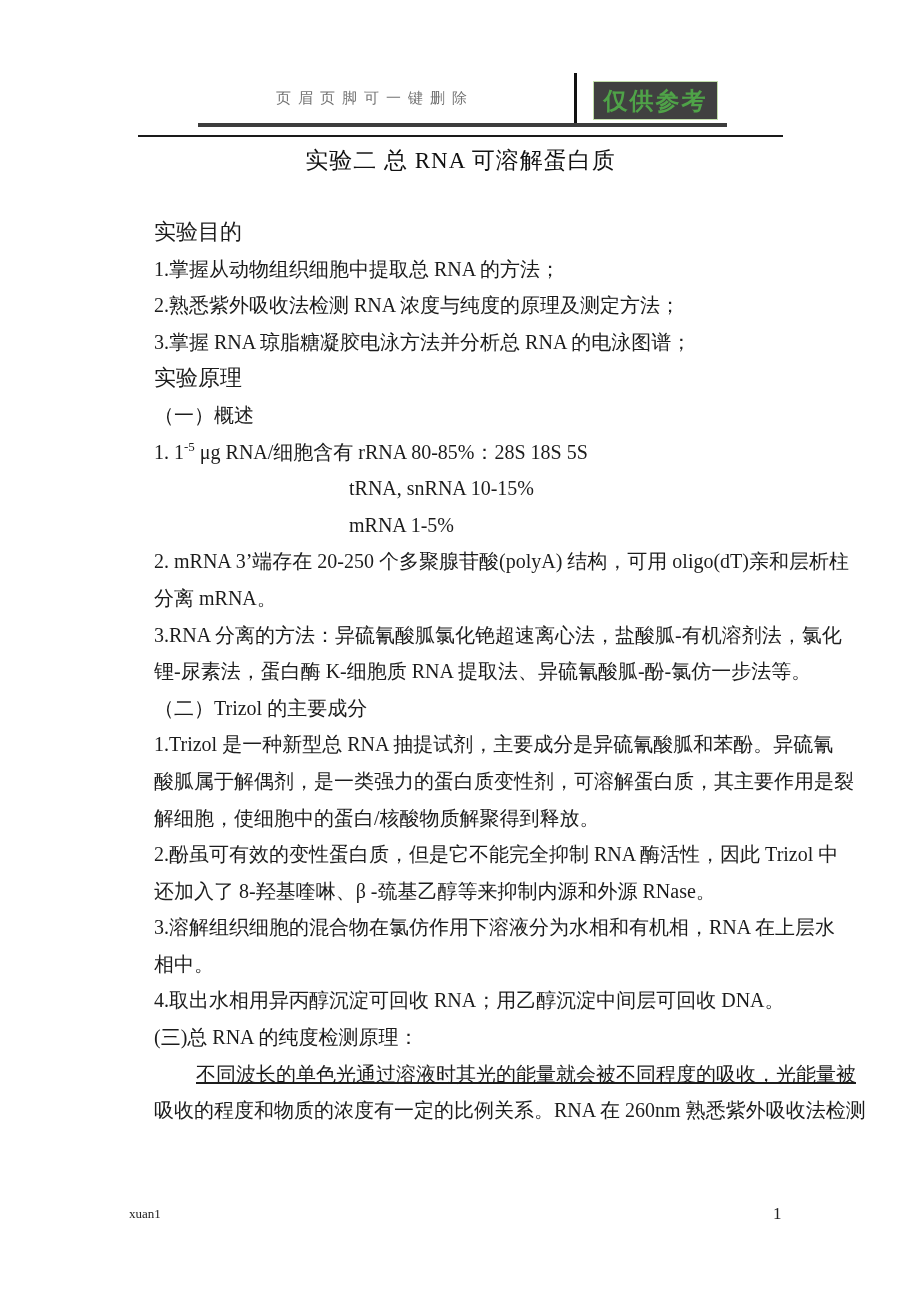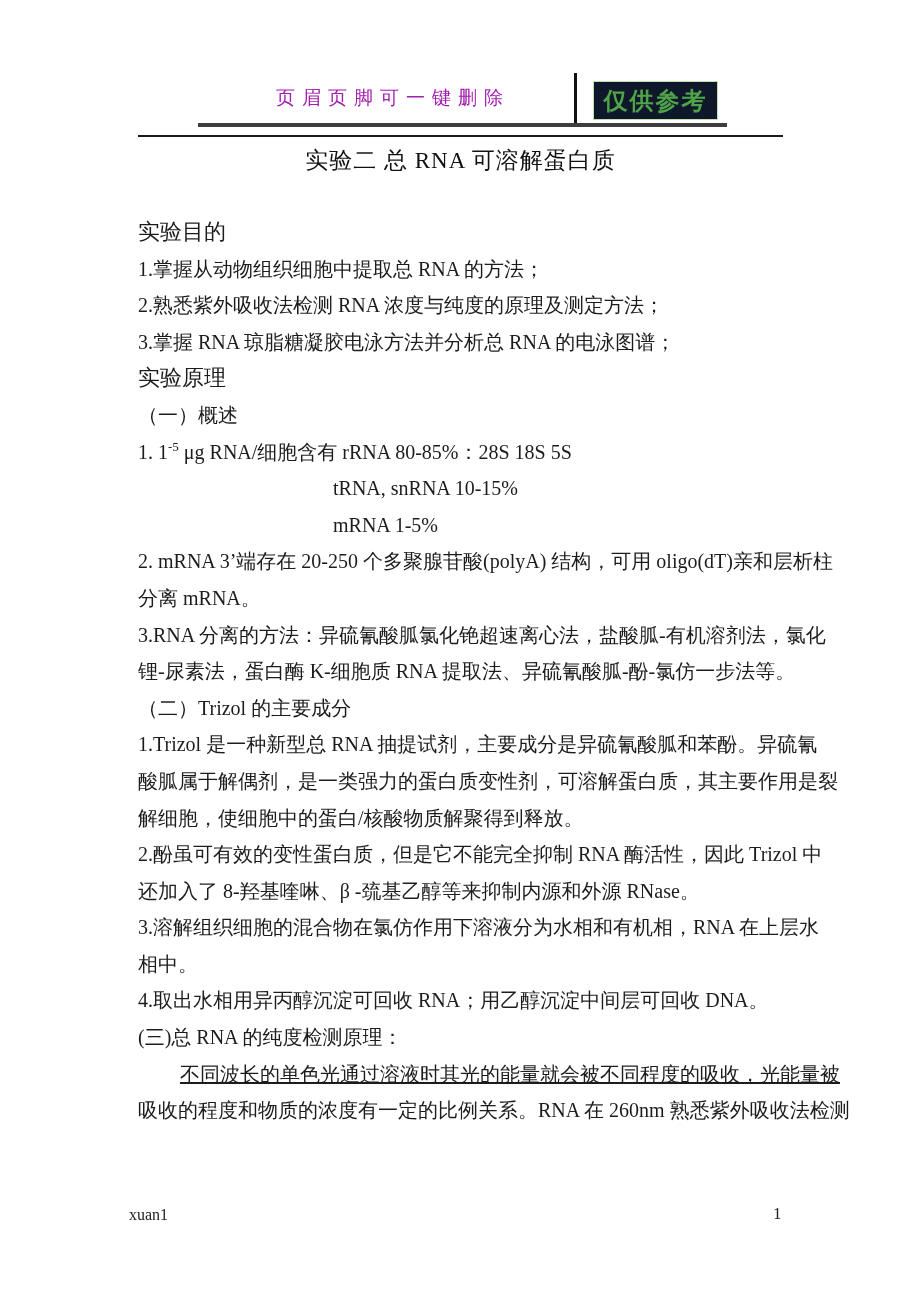--- a/index.html
+++ b/index.html
@@ -9,21 +9,21 @@
     font-family: "Liberation Serif", "DejaVu Serif", serif;
     color: #1c1c1c;
     position: relative;
     overflow: hidden;
   }
   .page { position: absolute; inset: 0; background: #ffffff; }
 
   
   .hdr-note {
     position: absolute; left: 276px; top: 84px;
-    font-size: 19px; letter-spacing: 7px; color: #a21caf;
+    font-size: 15px; letter-spacing: 7px; color: #737373;
     line-height: 28px; white-space: nowrap;
   }
   .hdr-vline {
     position: absolute; left: 574px; top: 73px;
     width: 3px; height: 54px; background: #111111;
   }
   .hdr-badge {
     position: absolute; left: 593px; top: 81px;
     width: 123px; height: 37px;
     display: flex; align-items: center; justify-content: center;
@@ -46,45 +46,45 @@
     text-align: center; font-size: 23px; letter-spacing: 1px;
     line-height: 34px; white-space: nowrap; color: #111111;
   }
 
   
   .doc-body {
     position: absolute; left: 138px; top: 214px; width: 660px;
   }
   .line {
     line-height: 36.6px; font-size: 20px;
-    white-space: nowrap; color: #1c1c1c;
+    white-space: nowrap; color: #1c1c1c; margin-left: 16px;
   }
   .line.heading { font-size: 22px; }
   .line.indent { padding-left: 195px; }
   .line.alt_indent { text-indent: 42px; text-decoration: underline; }
   .line sup { font-size: 13px; vertical-align: super; line-height: 0; }
 
   
   .ftr-author {
     position: absolute; left: 129px; top: 1206px;
-    font-size: 16px; color: #222222;
+    font-size: 13px; color: #222222;
   }
   .ftr-page {
     position: absolute; left: 773px; top: 1204px;
     font-size: 17px; color: #222222;
   }
 </style>
 </head>
 <body>
 
 <div class="page">
 
   <div class="hdr-note">页眉页脚可一键删除</div>
   <div class="hdr-vline"></div>
-  <div class="hdr-badge" style="background: #0f172a; color: rgb(79, 163, 72);">仅供参考</div>
+  <div class="hdr-badge" style="background: #404040; color: rgb(79, 163, 72);">仅供参考</div>
   <div class="hdr-rule-thick"></div>
   <div class="hdr-rule-thin"></div>
 
   <div class="doc-title">实验二 总 RNA 可溶解蛋白质</div>
 
   <div class="doc-body">
       <div class="line heading">实验目的</div>
       <div class="line body">1.掌握从动物组织细胞中提取总 RNA 的方法；</div>
       <div class="line body">2.熟悉紫外吸收法检测 RNA 浓度与纯度的原理及测定方法；</div>
       <div class="line body">3.掌握 RNA 琼脂糖凝胶电泳方法并分析总 RNA 的电泳图谱；</div>

